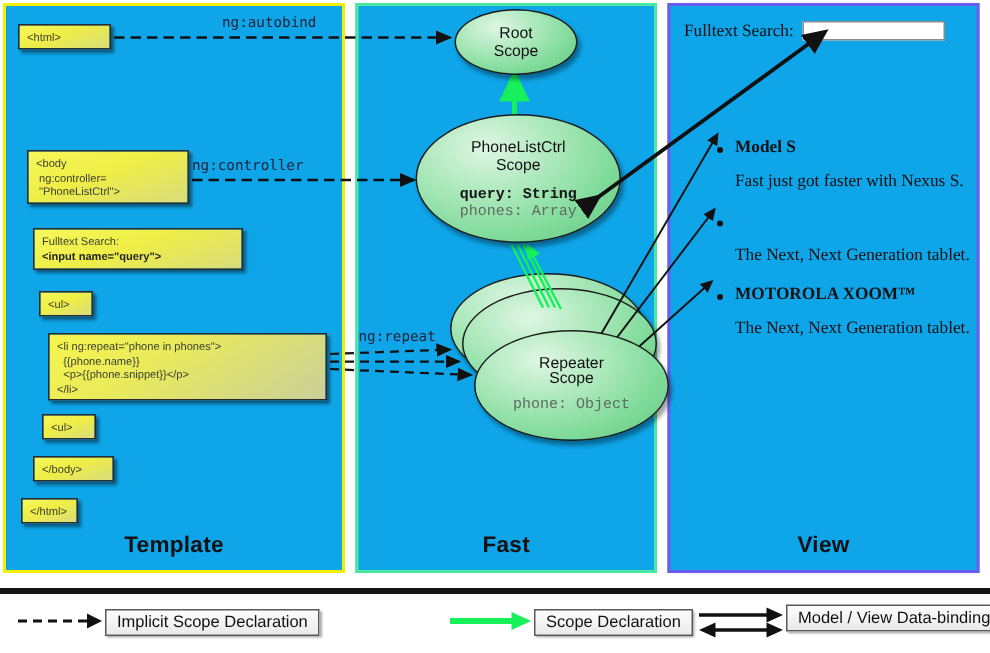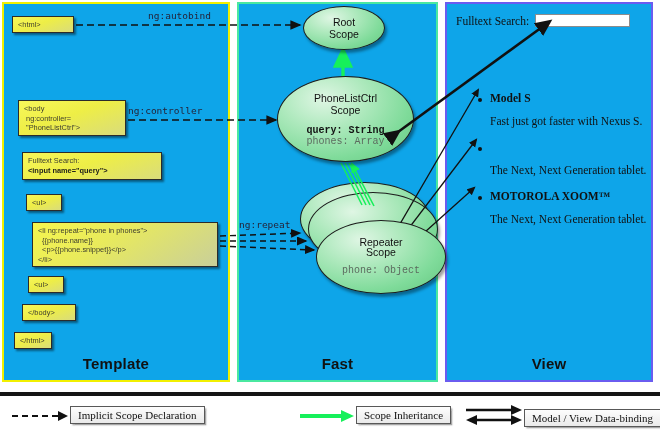--- a/index.html
+++ b/index.html
@@ -69,21 +69,21 @@
   #view-search-input{width:95px;height:13px;border:1px solid #8c8c8c;background:#fff;
                      box-sizing:border-box;}
   .v-item{position:absolute;left:24px;font-size:11.5px;line-height:13px;white-space:nowrap;}
   .v-bullet{position:absolute;left:26px;width:4px;height:4px;border-radius:50%;background:#111;}
   .v-name{font-weight:bold;left:38px;}
   .v-snip{left:38px;}
 
   
   #divider{position:absolute;left:0;top:392px;width:660px;height:4px;background:#151515;}
   #legend{position:absolute;left:0;top:402px;width:660px;height:30px;}
-  .lg{position:absolute;display:flex;align-items:flex-end;font-family:Liberation Serif, serif;}
+  .lg{position:absolute;display:flex;align-items:flex-start;}
   .lg-box{border:1.6px solid #585858;background:linear-gradient(#fdfdfd,#eaeaea);
           font-size:11px;color:#111;padding:2px 7px;box-shadow:1.5px 1.5px 1.5px rgba(0,0,0,.35);
           white-space:nowrap;}
   #lg1{left:10px;top:4px;}
   #lg2{left:298px;top:4px;}
   #lg3{left:464px;top:1px;}
   .lg svg{display:block;}
 
   svg.overlay{position:absolute;left:0;top:0;width:660px;height:435px;
               pointer-events:none;overflow:visible;}
@@ -218,21 +218,21 @@
         <path d="M48,3 L58,8 L48,13 z" fill="#111"></path>
       </svg>
       <span class="lg-box">Implicit Scope Declaration</span>
     </div>
 
     <div class="lg" id="lg2">
       <svg width="58" height="16">
         <line x1="2" y1="8" x2="44" y2="8" stroke="#16f05a" stroke-width="4"></line>
         <path d="M43,2 L56,8 L43,14 z" fill="#16f05a"></path>
       </svg>
-      <span class="lg-box">Scope Inheritance</span>
+      <span class="lg-box">Scope Declaration</span>
     </div>
 
     <div class="lg" id="lg3">
       <svg width="60" height="24">
         <line x1="2" y1="7" x2="48" y2="7" stroke="#111" stroke-width="2.4"></line>
         <path d="M47,2 L58,7 L47,12 z" fill="#111"></path>
         <line x1="12" y1="17" x2="48" y2="17" stroke="#111" stroke-width="2.4"></line>
         <path d="M47,12 L58,17 L47,22 z" fill="#111"></path>
         <path d="M13,12 L2,17 L13,22 z" fill="#111"></path>
       </svg>

